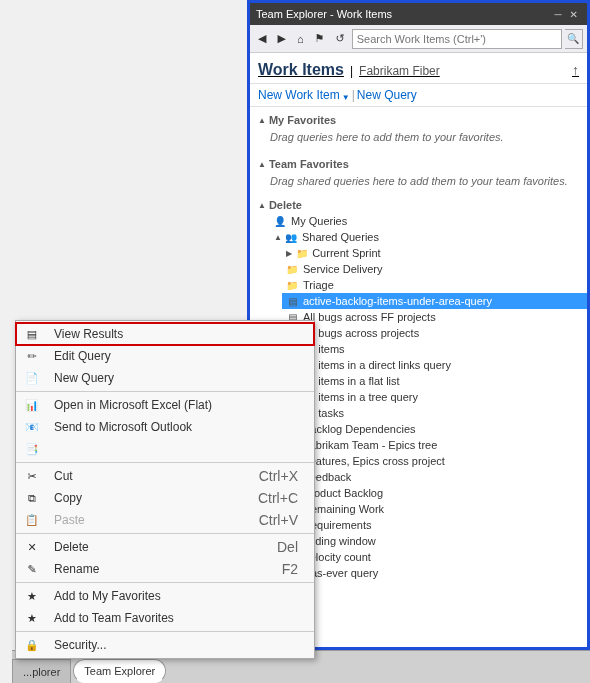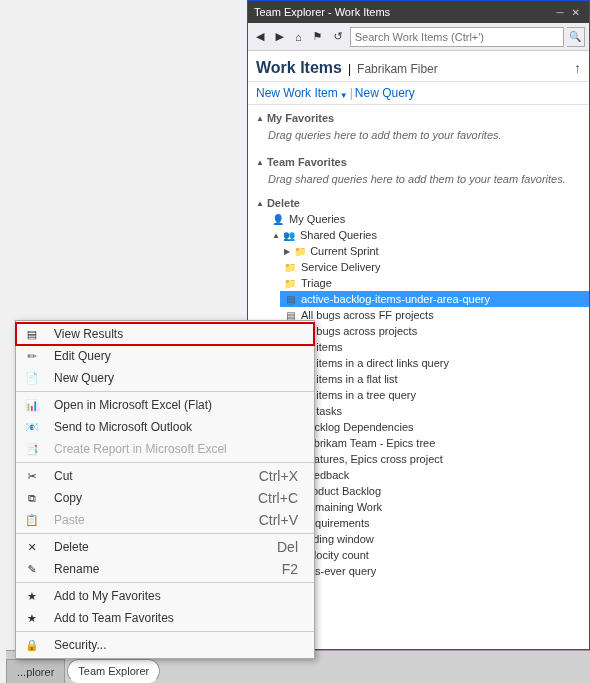--- a/index.html
+++ b/index.html
@@ -14,21 +14,21 @@
     }
 
     
     .main-panel {
       position: absolute;
       left: 247px;
       top: 0;
       width: 343px;
       height: 650px;
       background: #fff;
-      border: 1px solid #1d4ed8;
+      border: 3px solid #1d4ed8;
       display: flex;
       flex-direction: column;
     }
 
     .title-bar {
       background: #3c3c3c;
       color: #fff;
       padding: 3px 6px;
       font-size: 11px;
       display: flex;
@@ -105,20 +105,21 @@
       overflow-y: auto;
       overflow-x: hidden;
     }
 
     .work-items-header {
       padding: 8px 8px 4px 8px;
       display: flex;
       align-items: baseline;
       gap: 6px;
       border-bottom: 1px solid #e0e0e0;
+      text-decoration: underline;
     }
 
     .work-items-title {
       font-size: 16px;
       font-weight: bold;
       color: #1e3a5f;
     }
 
     .work-items-subtitle {
       font-size: 12px;
@@ -253,21 +254,21 @@
 
     
     .content-area::-webkit-scrollbar { width: 8px; }
     .content-area::-webkit-scrollbar-track { background: #f0f0f0; }
     .content-area::-webkit-scrollbar-thumb { background: #bbb; }
 
     
     .bottom-tabs {
       position: absolute;
       bottom: 0;
-      left: 6px;
+      left: 12px;
       right: 0;
       height: 33px;
       background: #d0d0d0;
       display: flex;
       align-items: flex-end;
       border-top: 1px solid #999;
     }
 
     .bottom-tab {
       padding: 4px 10px;
@@ -543,21 +544,20 @@
     <span class="menu-item-label">Open in Microsoft Excel (Flat)</span>
 
   </div>
     <div class="menu-item">
     <span class="menu-icon">📧</span>
     <span class="menu-item-label">Send to Microsoft Outlook</span>
 
   </div>
     <div class="menu-item disabled">
     <span class="menu-icon">📑</span>
-    <span class="menu-item-label">Create Report in Microsoft Excel</span>
 
   </div>
     <div class="menu-separator"></div>
     <div class="menu-item">
     <span class="menu-icon">✂</span>
     <span class="menu-item-label">Cut</span>
     <span class="menu-item-shortcut">Ctrl+X</span>
   </div>
     <div class="menu-item">
     <span class="menu-icon">⧉</span>

